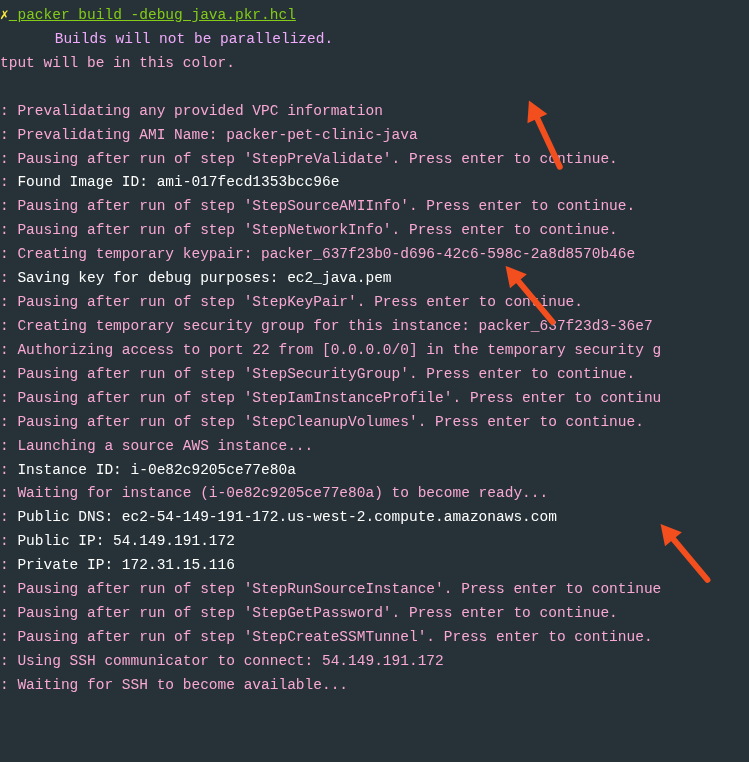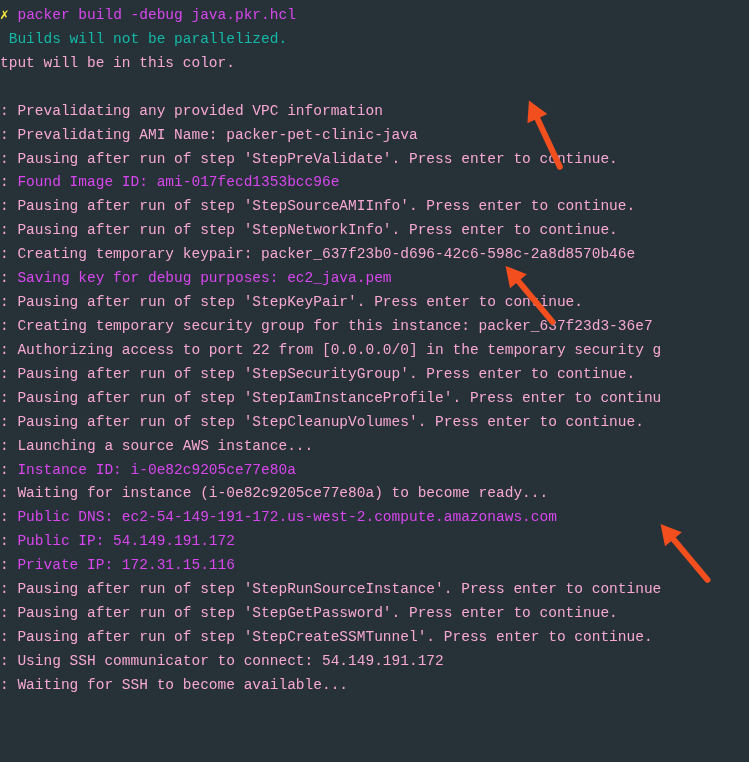--- a/index.html
+++ b/index.html
@@ -24,30 +24,32 @@
       overflow: hidden;
     }
     .line {
       display: block;
       white-space: pre;
     }
     .prompt-star {
       color: #ffeb3b;
     }
     .cmd {
-      color: #d946ef;
+      color: #84cc16;
+      text-decoration: underline;
     }
     .white {
-      color: #14b8a6;
+      color: #f0abfc;
+      margin-left: 46px;
     }
     .green {
       color: #f9a8d4;
     }
     .cyan {
-      color: #d946ef;
+      color: #ffffff;
     }
     .arrow {
       position: absolute;
       pointer-events: none;
     }
   </style>
 </head>
 <body>
 
 <div class="terminal" id="terminal"><span class="line"><span class="prompt-star">✗</span><span class="cmd"> packer build -debug java.pkr.hcl</span></span><span class="line"><span class="white"> Builds will not be parallelized.</span></span><span class="line"><span class="green">tput will be in this color.</span></span><span class="line">&nbsp;</span><span class="line"><span class="green">: </span><span class="green">Prevalidating any provided VPC information</span></span><span class="line"><span class="green">: </span><span class="green">Prevalidating AMI Name: packer-pet-clinic-java</span></span><span class="line"><span class="green">: </span><span class="green">Pausing after run of step 'StepPreValidate'. Press enter to continue.</span></span><span class="line"><span class="green">: </span><span class="cyan">Found Image ID: ami-017fecd1353bcc96e</span></span><span class="line"><span class="green">: </span><span class="green">Pausing after run of step 'StepSourceAMIInfo'. Press enter to continue.</span></span><span class="line"><span class="green">: </span><span class="green">Pausing after run of step 'StepNetworkInfo'. Press enter to continue.</span></span><span class="line"><span class="green">: </span><span class="green">Creating temporary keypair: packer_637f23b0-d696-42c6-598c-2a8d8570b46e</span></span><span class="line"><span class="green">: </span><span class="cyan">Saving key for debug purposes: ec2_java.pem</span></span><span class="line"><span class="green">: </span><span class="green">Pausing after run of step 'StepKeyPair'. Press enter to continue.</span></span><span class="line"><span class="green">: </span><span class="green">Creating temporary security group for this instance: packer_637f23d3-36e7</span></span><span class="line"><span class="green">: </span><span class="green">Authorizing access to port 22 from [0.0.0.0/0] in the temporary security g</span></span><span class="line"><span class="green">: </span><span class="green">Pausing after run of step 'StepSecurityGroup'. Press enter to continue.</span></span><span class="line"><span class="green">: </span><span class="green">Pausing after run of step 'StepIamInstanceProfile'. Press enter to continu</span></span><span class="line"><span class="green">: </span><span class="green">Pausing after run of step 'StepCleanupVolumes'. Press enter to continue.</span></span><span class="line"><span class="green">: </span><span class="green">Launching a source AWS instance...</span></span><span class="line"><span class="green">: </span><span class="cyan">Instance ID: i-0e82c9205ce77e80a</span></span><span class="line"><span class="green">: </span><span class="green">Waiting for instance (i-0e82c9205ce77e80a) to become ready...</span></span><span class="line"><span class="green">: </span><span class="cyan">Public DNS: ec2-54-149-191-172.us-west-2.compute.amazonaws.com</span></span><span class="line"><span class="green">: </span><span class="cyan">Public IP: 54.149.191.172</span></span><span class="line"><span class="green">: </span><span class="cyan">Private IP: 172.31.15.116</span></span><span class="line"><span class="green">: </span><span class="green">Pausing after run of step 'StepRunSourceInstance'. Press enter to continue</span></span><span class="line"><span class="green">: </span><span class="green">Pausing after run of step 'StepGetPassword'. Press enter to continue.</span></span><span class="line"><span class="green">: </span><span class="green">Pausing after run of step 'StepCreateSSMTunnel'. Press enter to continue.</span></span><span class="line"><span class="green">: </span><span class="green">Using SSH communicator to connect: 54.149.191.172</span></span><span class="line"><span class="green">: </span><span class="green">Waiting for SSH to become available...</span></span></div>

